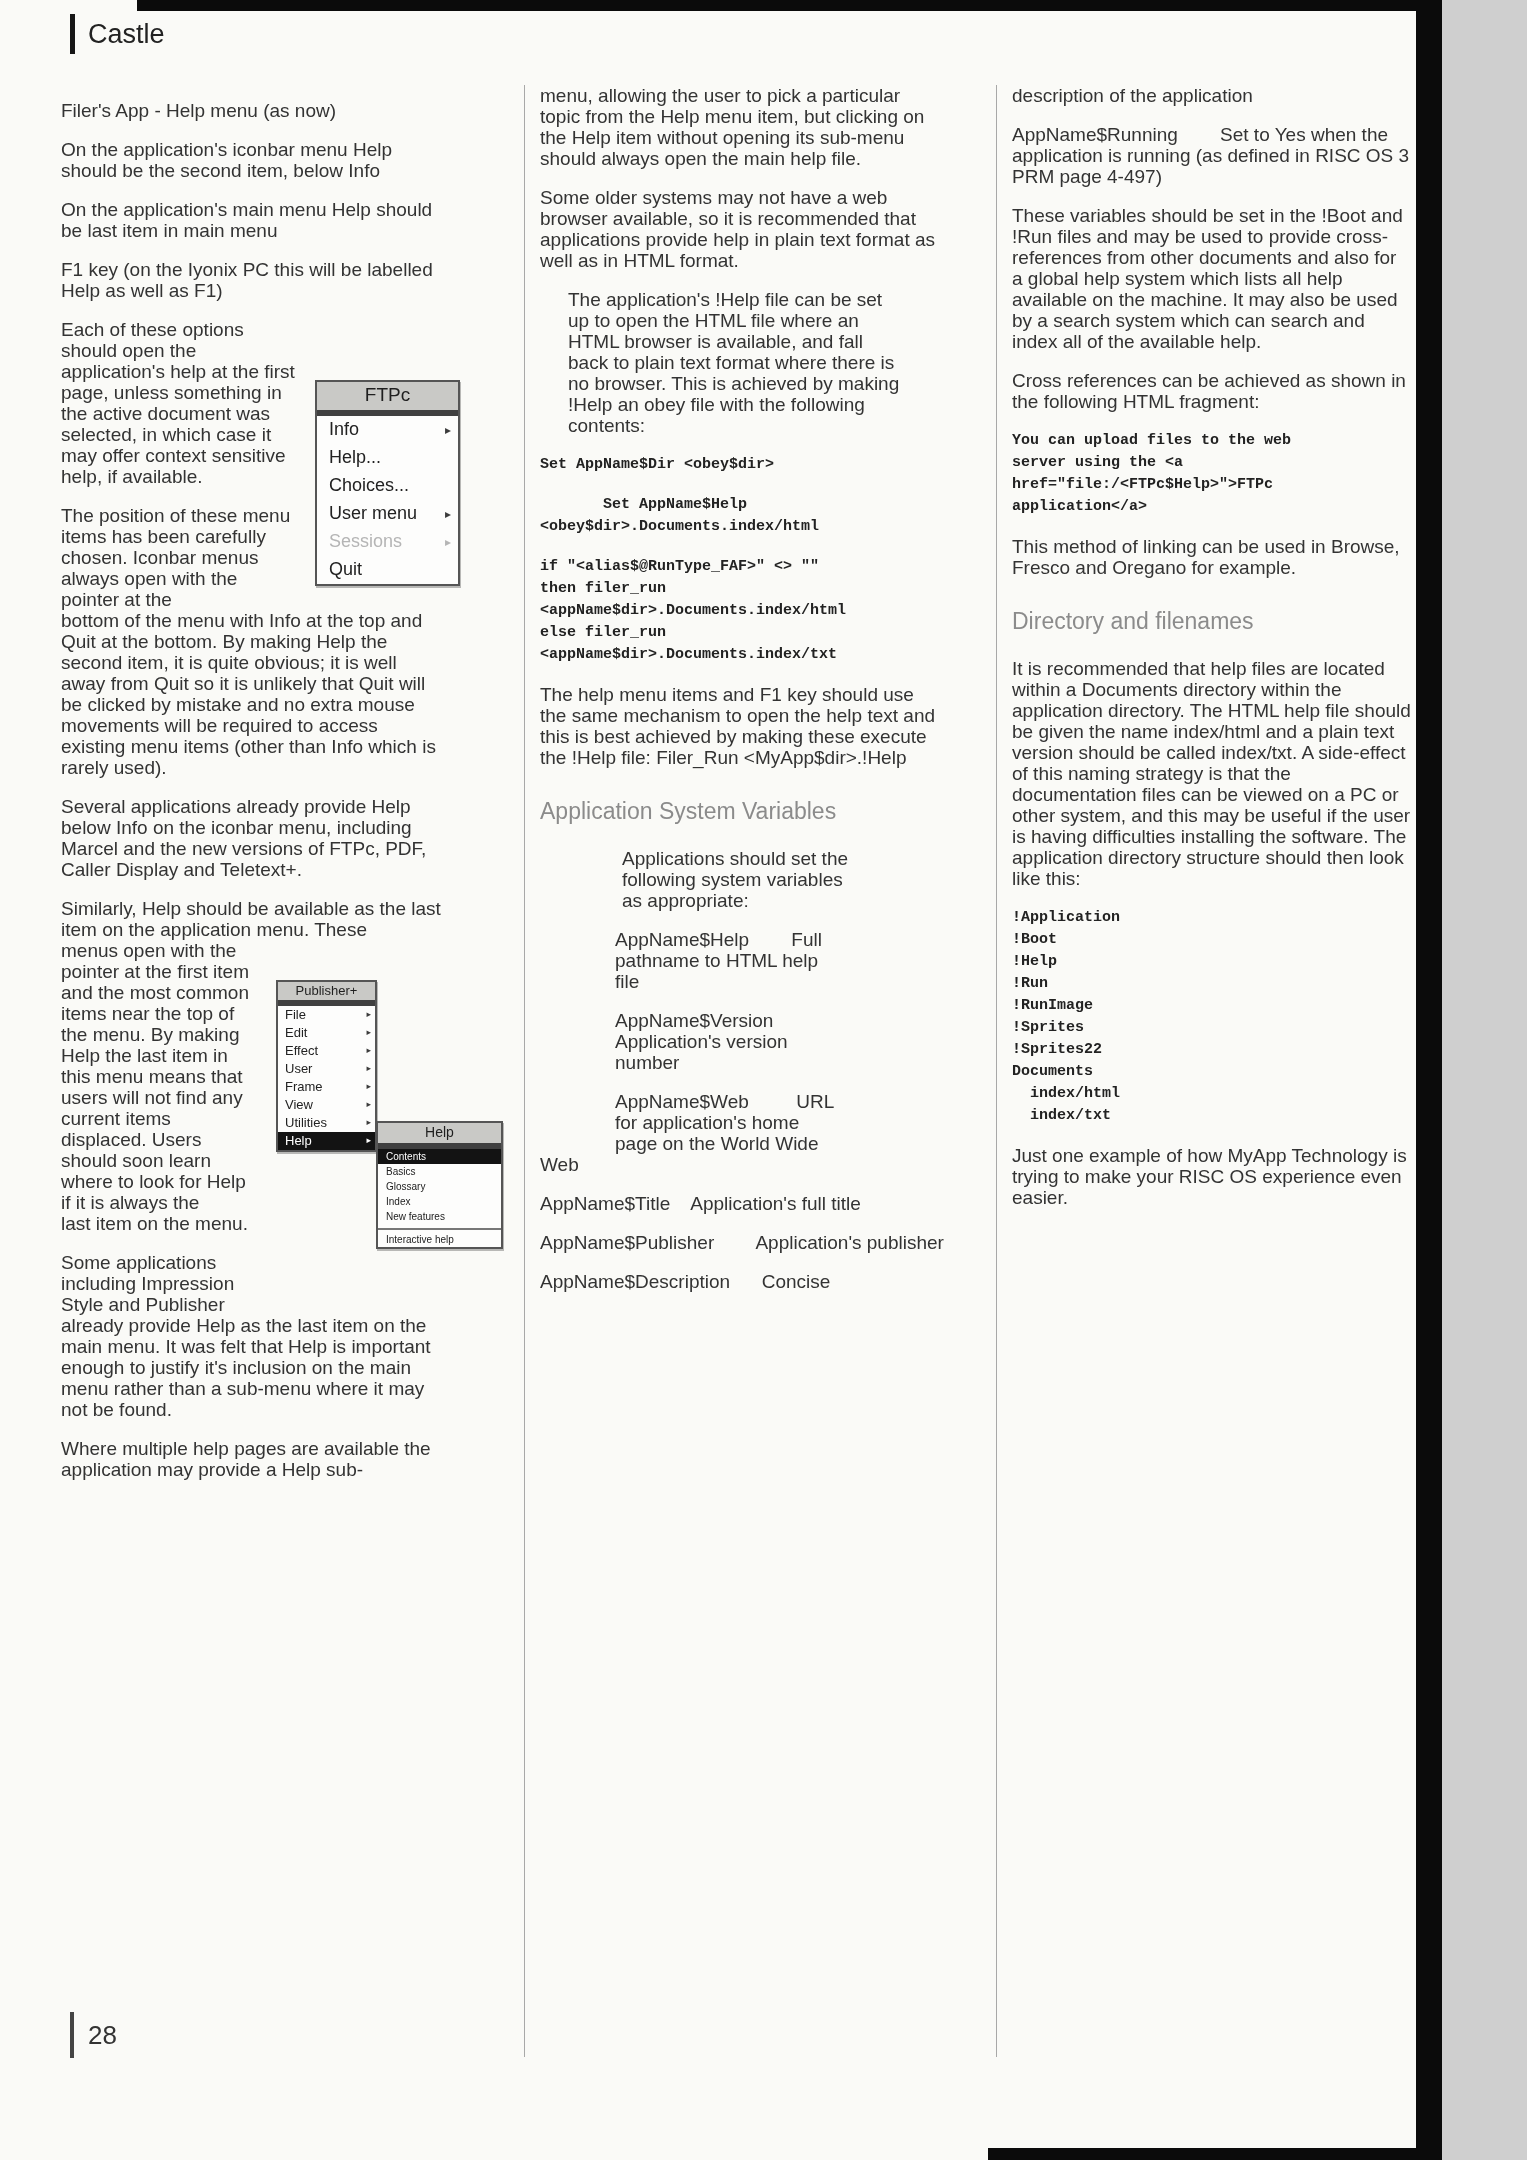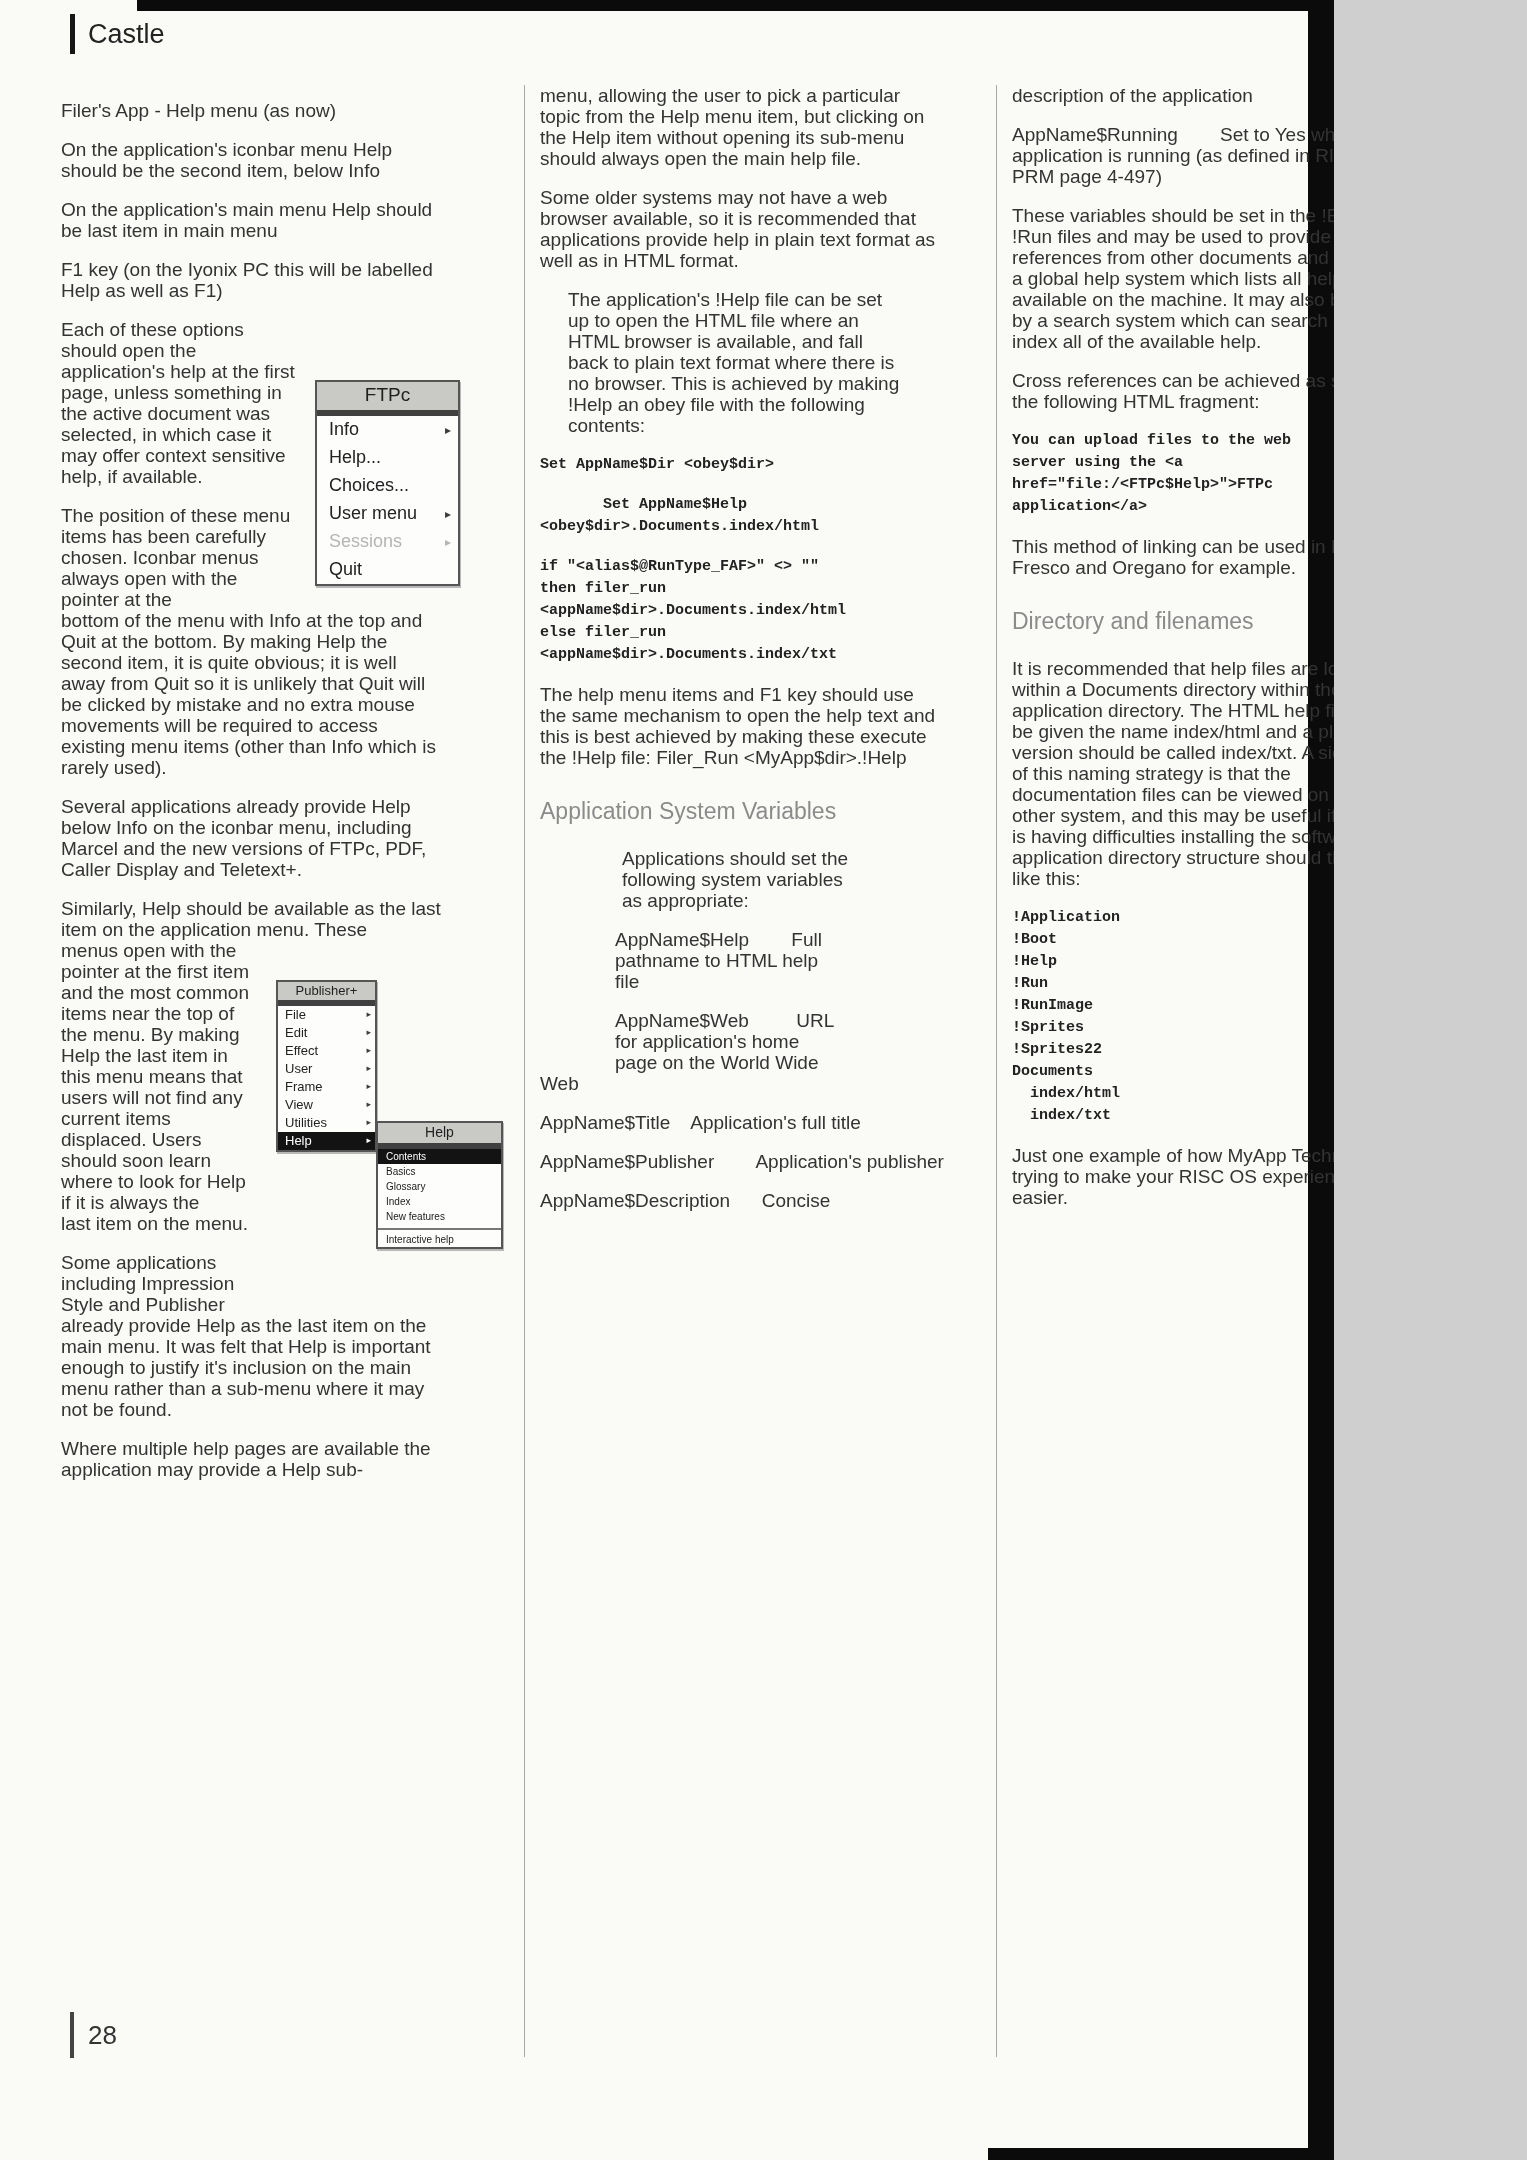--- a/index.html
+++ b/index.html
@@ -1,16 +1,16 @@
 <!DOCTYPE html>
 <html><head>
 <meta charset="utf-8">
 <style>
   html,body{margin:0;padding:0;background:#cfcfcf;}
-  .page{position:relative;width:1334px;height:2160px;background:#fafaf7;
+  .page{position:relative;width:1442px;height:2160px;background:#fafaf7;
         font-family:"Liberation Sans",sans-serif;color:#333;overflow:hidden;}
 
   
   .scan-top{position:absolute;left:137px;top:0;width:1390px;height:11px;background:#0b0b0b;}
   .scan-right{position:absolute;right:0;top:0;width:26px;height:2160px;background:#0b0b0b;}
   .scan-bottom{position:absolute;left:988px;top:2148px;width:539px;height:12px;background:#0b0b0b;}
 
   .masthead{position:absolute;left:70px;top:14px;display:flex;align-items:center;}
   .masthead .bar{width:5px;height:40px;background:#161616;margin-right:13px;}
   .brand{font-size:27px;color:#222;}
@@ -199,20 +199,21 @@
 &lt;obey$dir&gt;.Documents.index/html</div>
     <div class="code">if "&lt;alias$@RunType_FAF&gt;" &lt;&gt; ""
 then filer_run
 &lt;appName$dir&gt;.Documents.index/html
 else filer_run
 &lt;appName$dir&gt;.Documents.index/txt</div>
     <div class="para">The help menu items and F1 key should use the same mechanism to open the help text and this is best achieved by making these execute the !Help file: Filer_Run &lt;MyApp$dir&gt;.!Help</div>
     <div class="heading">Application System Variables</div>
     <div class="para ml82 w230">Applications should set the following system variables as appropriate:</div>
     <div class="para prewrap ml75 w230">AppName$Help        Full pathname to HTML help file</div>
+    <div class="para prewrap ml75 w230">AppName$Version Application's version number</div>
     <div class="para prewrap ml75 w230 mb0">AppName$Web         URL for application's home page on the World Wide</div>
     <div class="para">Web</div>
     <div class="para prewrap">AppName$Title    Application's full title</div>
     <div class="para prewrap">AppName$Publisher        Application's publisher</div>
     <div class="para prewrap">AppName$Description      Concise</div>
   </div>
 
   <div class="col col3">
     <div class="para">description of the application</div>
     <div class="para prewrap">AppName$Running        Set to Yes when the application is running (as defined in RISC OS 3 PRM page 4-497)</div>

